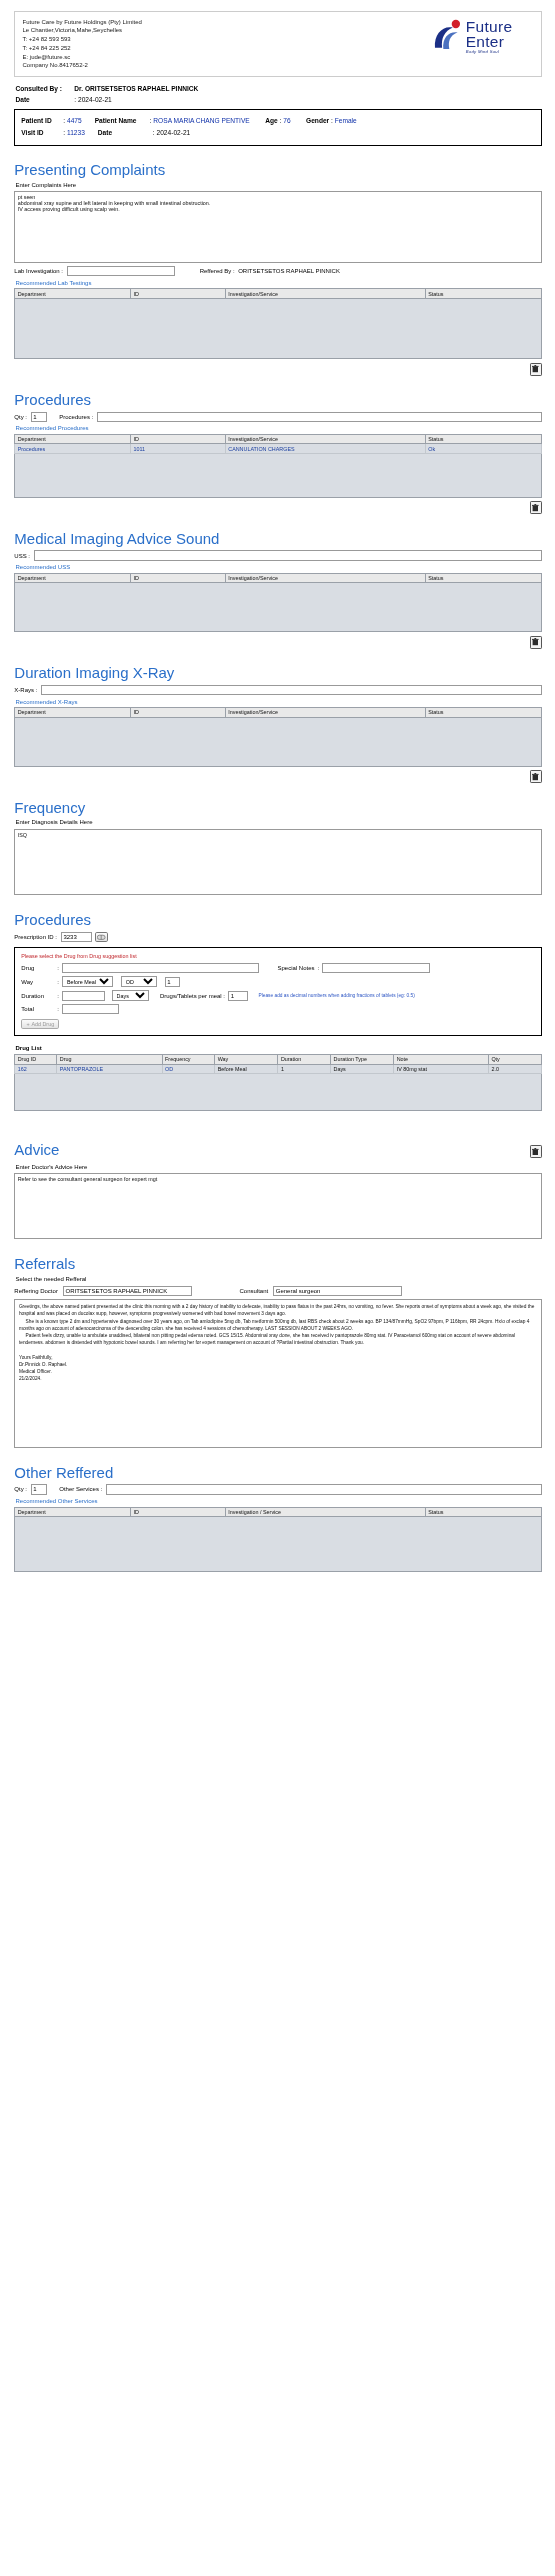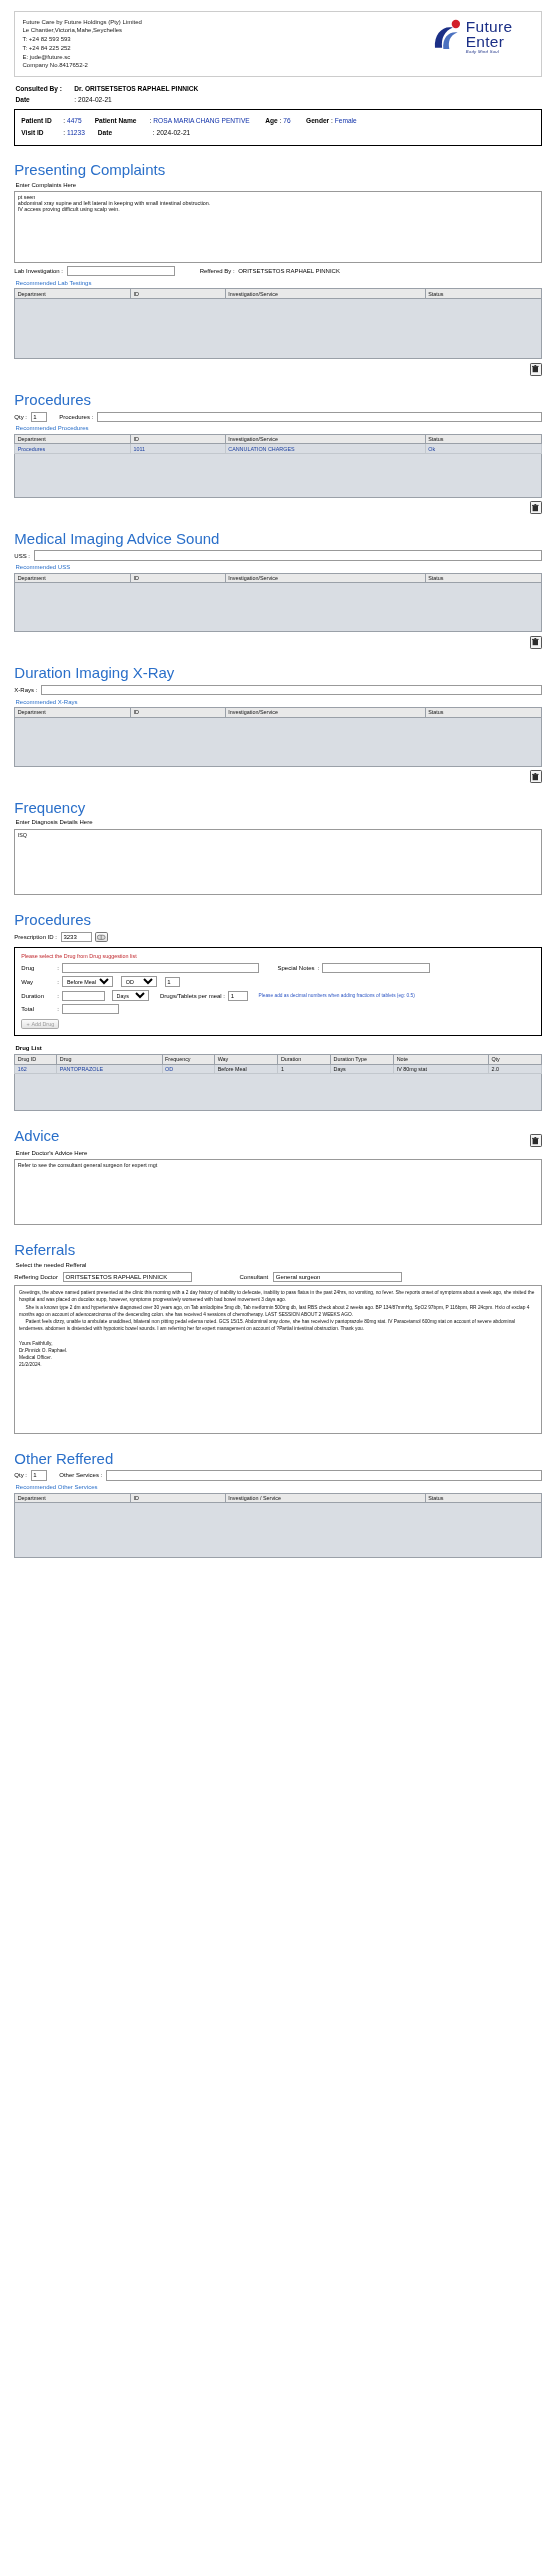--- a/index.html
+++ b/index.html
@@ -160,21 +160,21 @@
     padding: 3px 3.6px;
     font-size: 4.8px;
     line-height: 1.5;
     color: #111;
     background: #ffffff;
     white-space: pre-wrap;
   }
 
   .qty-row { display: flex; align-items: center; gap: 3.6px; font-size: 6px; margin: 3.6px 0; }
 
-  .advice-head { display: flex; justify-content: space-between; align-items: flex-end; }
+  .advice-head { display: flex; justify-content: space-between; align-items: center; margin-top: 14px; }
 </style>
 </head>
 <body>
 
 <div class="page">
 
   
   <div class="letterhead">
     <div class="lh-left">
       <div class="l1">Future Care by Future Holdings (Pty) Limited</div>

